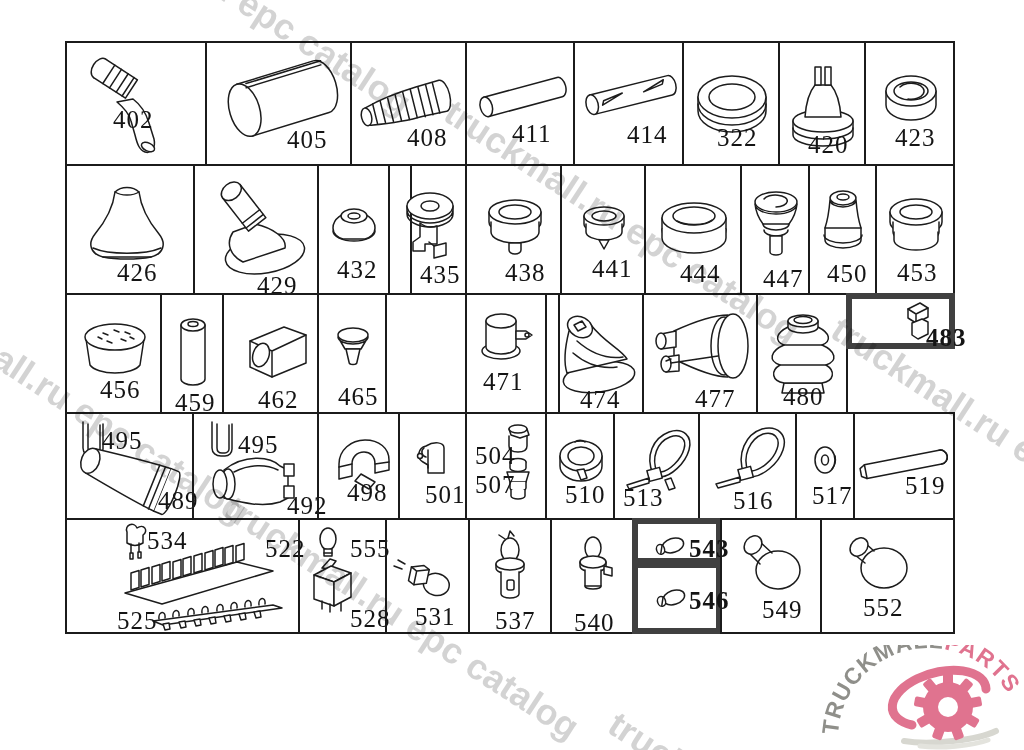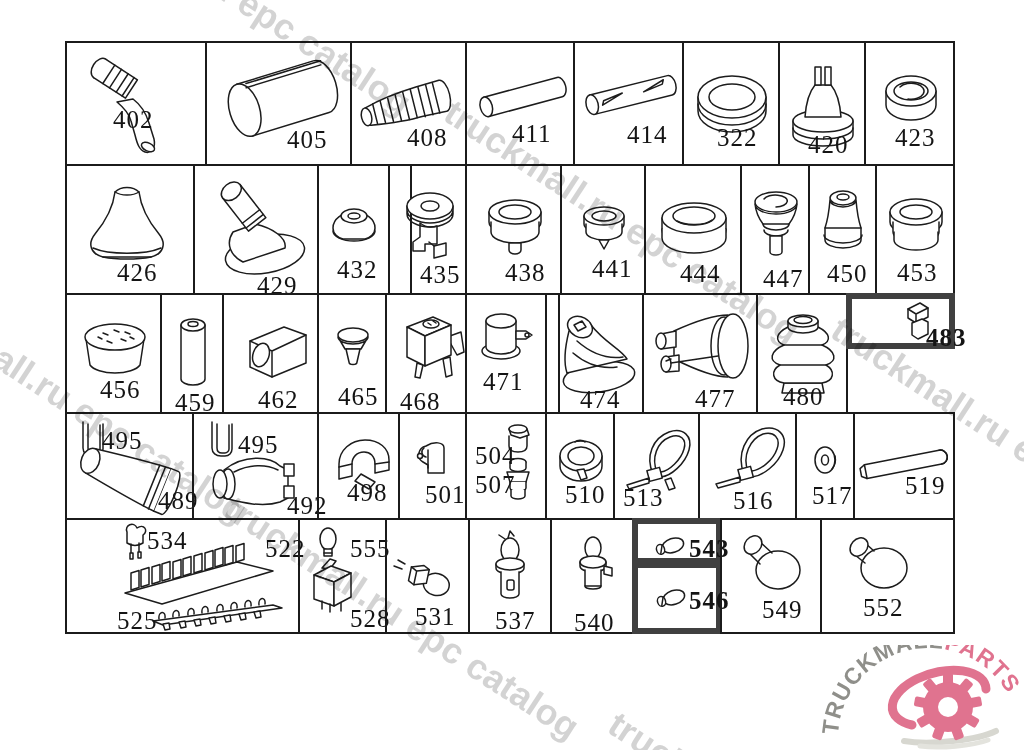--- a/index.html
+++ b/index.html
@@ -250,33 +250,20 @@
 
   <div class="cell" style="left:317px;top:293px;width:70px;height:121px">
     <svg class="part" width="68" height="117" viewBox="0 0 68 117">
       <path d="M19,42 L26,54 H42 L49,42 A15,7 0 0 1 19,42 Z"></path>
       <ellipse cx="34" cy="40" rx="15" ry="7"></ellipse>
       <path d="M27,54 l3,13 a4,2.5 0 0 0 8,0 l3,-13 Z"></path>
     </svg>
     <div class="lbl" style="left:19px;top:89px">465</div>
   </div>
 
-  <div class="cell" style="left:385px;top:293px;width:82px;height:121px">
-    <svg class="part" width="80" height="117" viewBox="0 0 80 117">
-      <path d="M56,64 l3,18 l6,-2 l-2,-18 Z"></path>
-      <path d="M30,68 l-2,14 l5,1 l3,-13 Z"></path>
-      <path d="M60,42 l14,-5 l3,20 l-7,3 Z"></path>
-      <path d="M20,32 L46,22 L64,30 L38,41 Z"></path>
-      <path d="M20,32 V62 L38,71 V41 Z"></path>
-      <path d="M38,71 L64,60 V30 L38,41 Z"></path>
-      <ellipse cx="44" cy="29" rx="8" ry="4"></ellipse>
-      <path class="nf" d="M41,28 l3,2 m2,-4 l3,2"></path>
-    </svg>
-    <div class="lbl" style="left:13px;top:94px">468</div>
-  </div>
 
   <div class="cell" style="left:465px;top:293px;width:95px;height:121px">
     <svg class="part" width="80" height="117" viewBox="0 0 80 117">
       <ellipse cx="34" cy="56" rx="19" ry="8"></ellipse>
       <path d="M19,26 V52 A15,7 0 0 0 49,52 V26"></path>
       <ellipse cx="34" cy="26" rx="15" ry="7"></ellipse>
       <path d="M49,36 h10 l6,4 l-6,4 h-10 Z"></path>
       <circle cx="60" cy="40" r="2"></circle>
     </svg>
     <div class="lbl" style="left:16px;top:74px">471</div>

